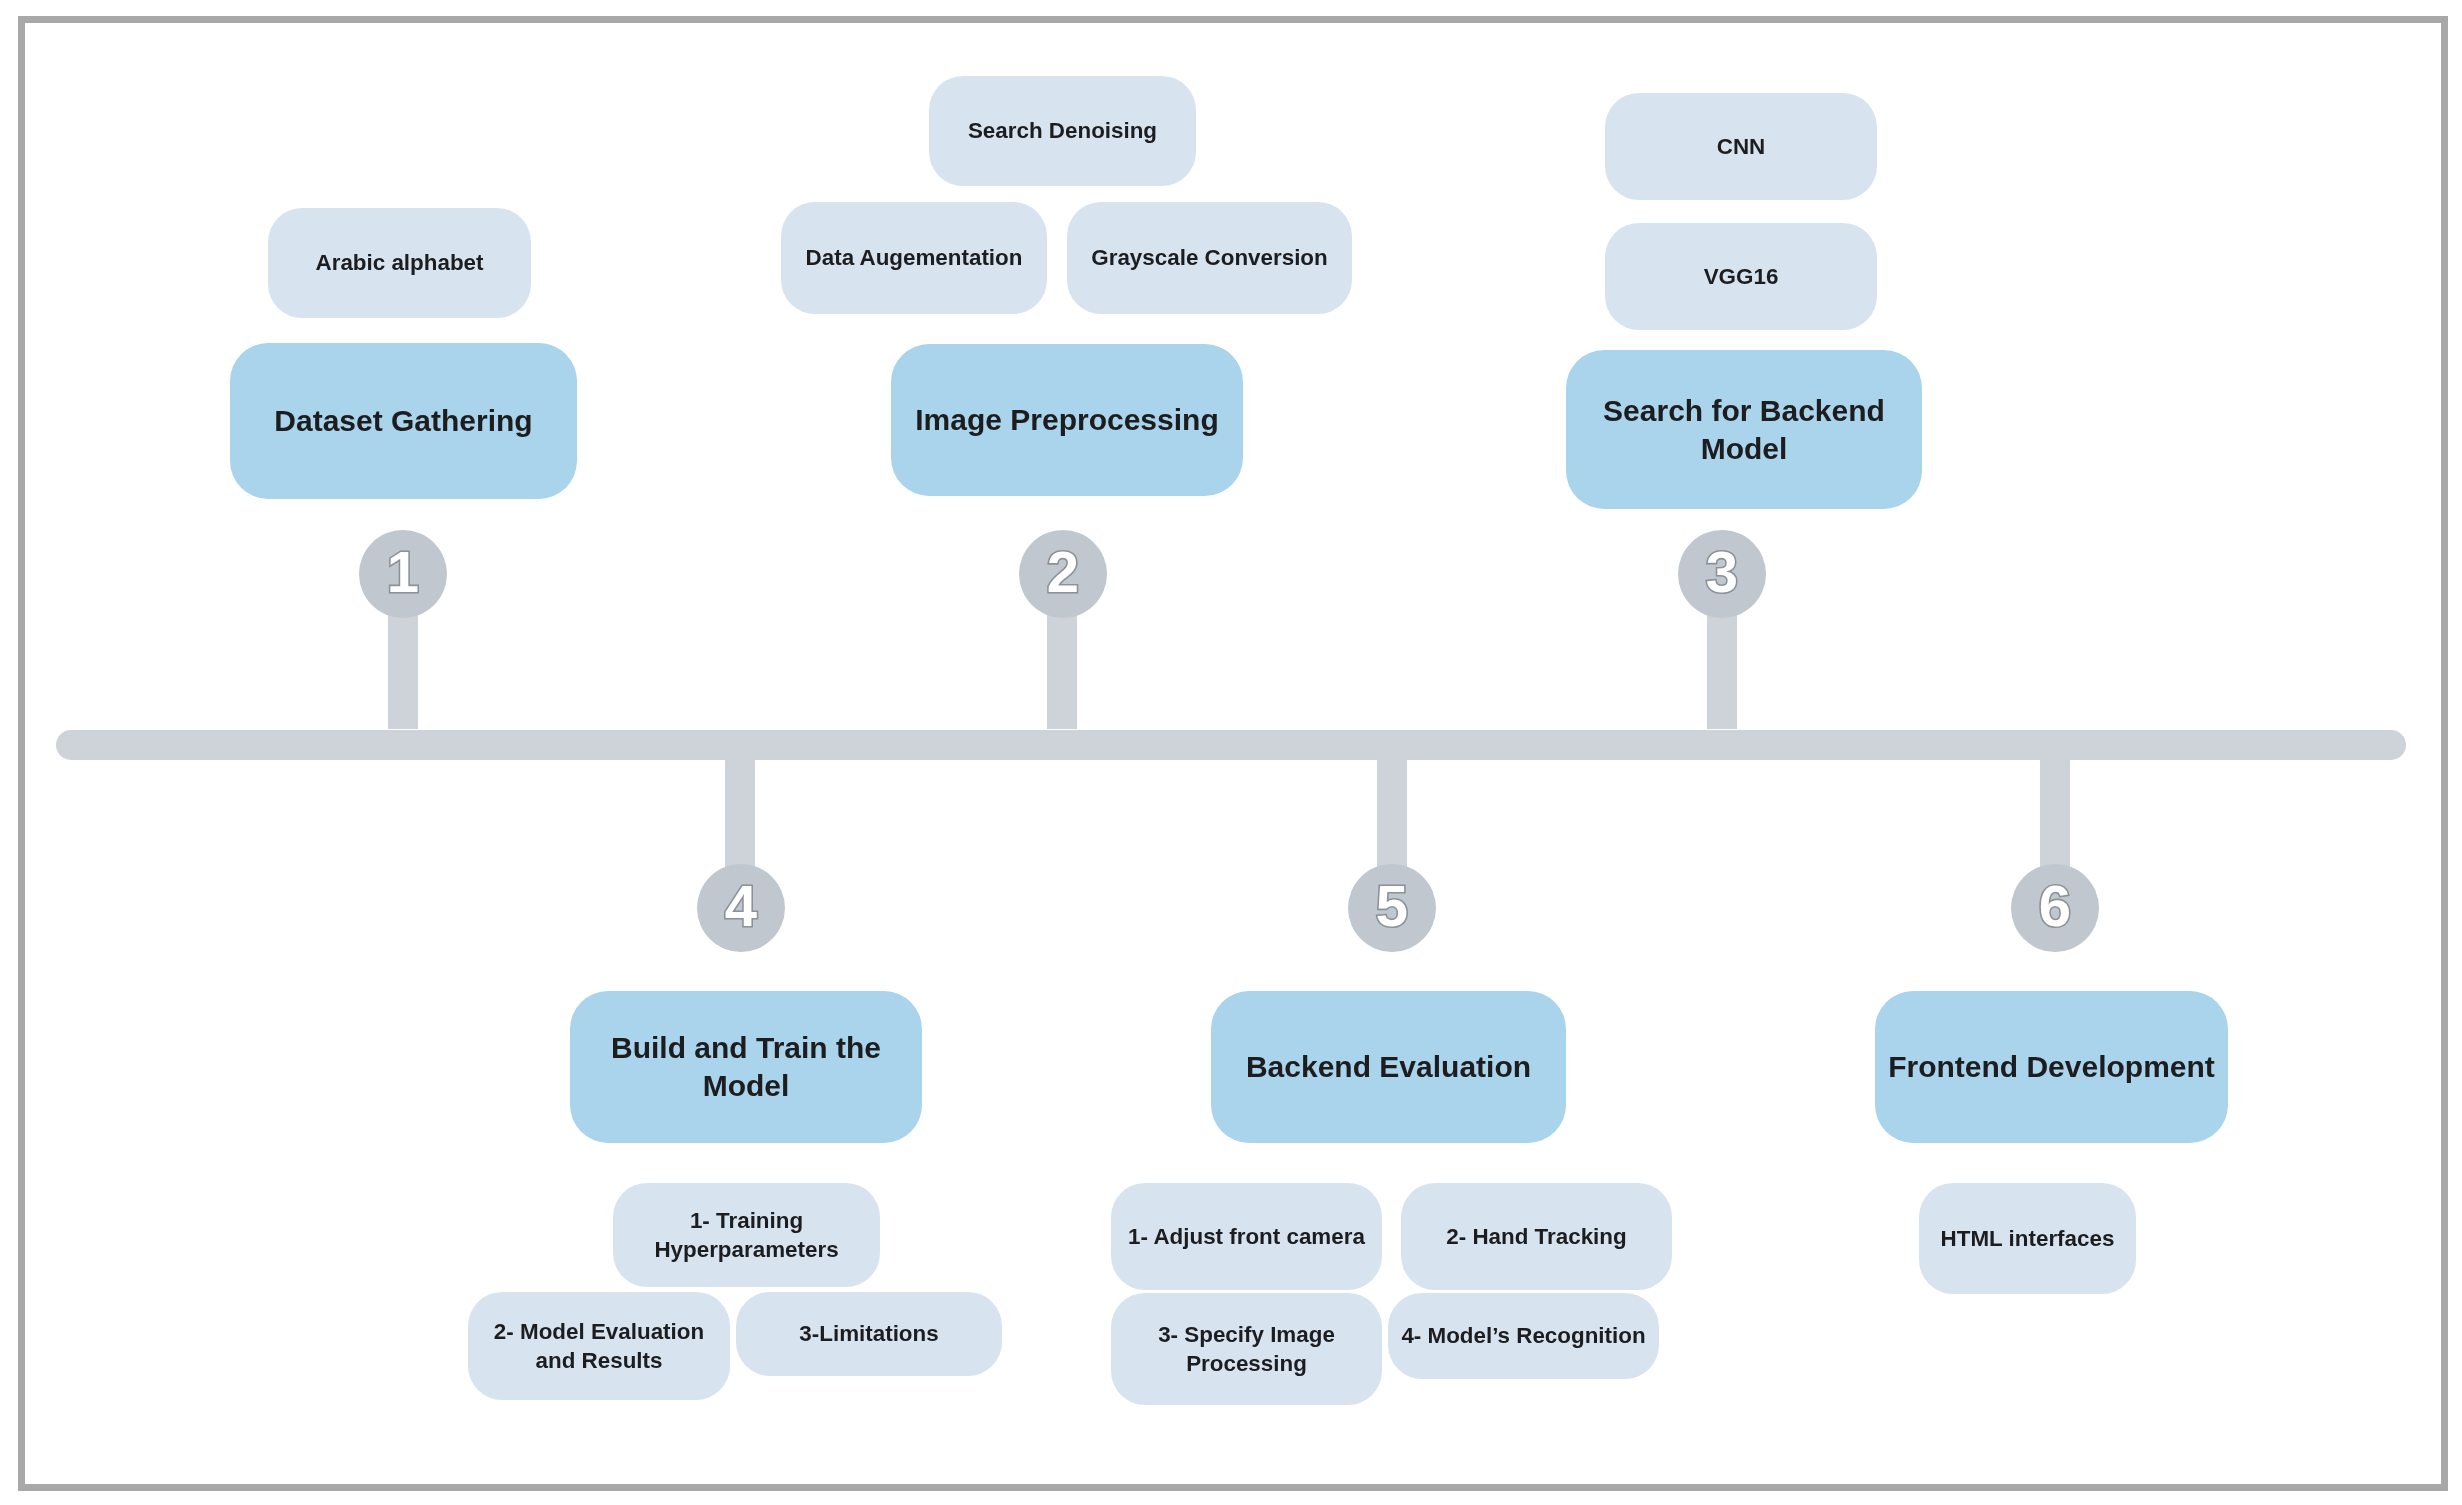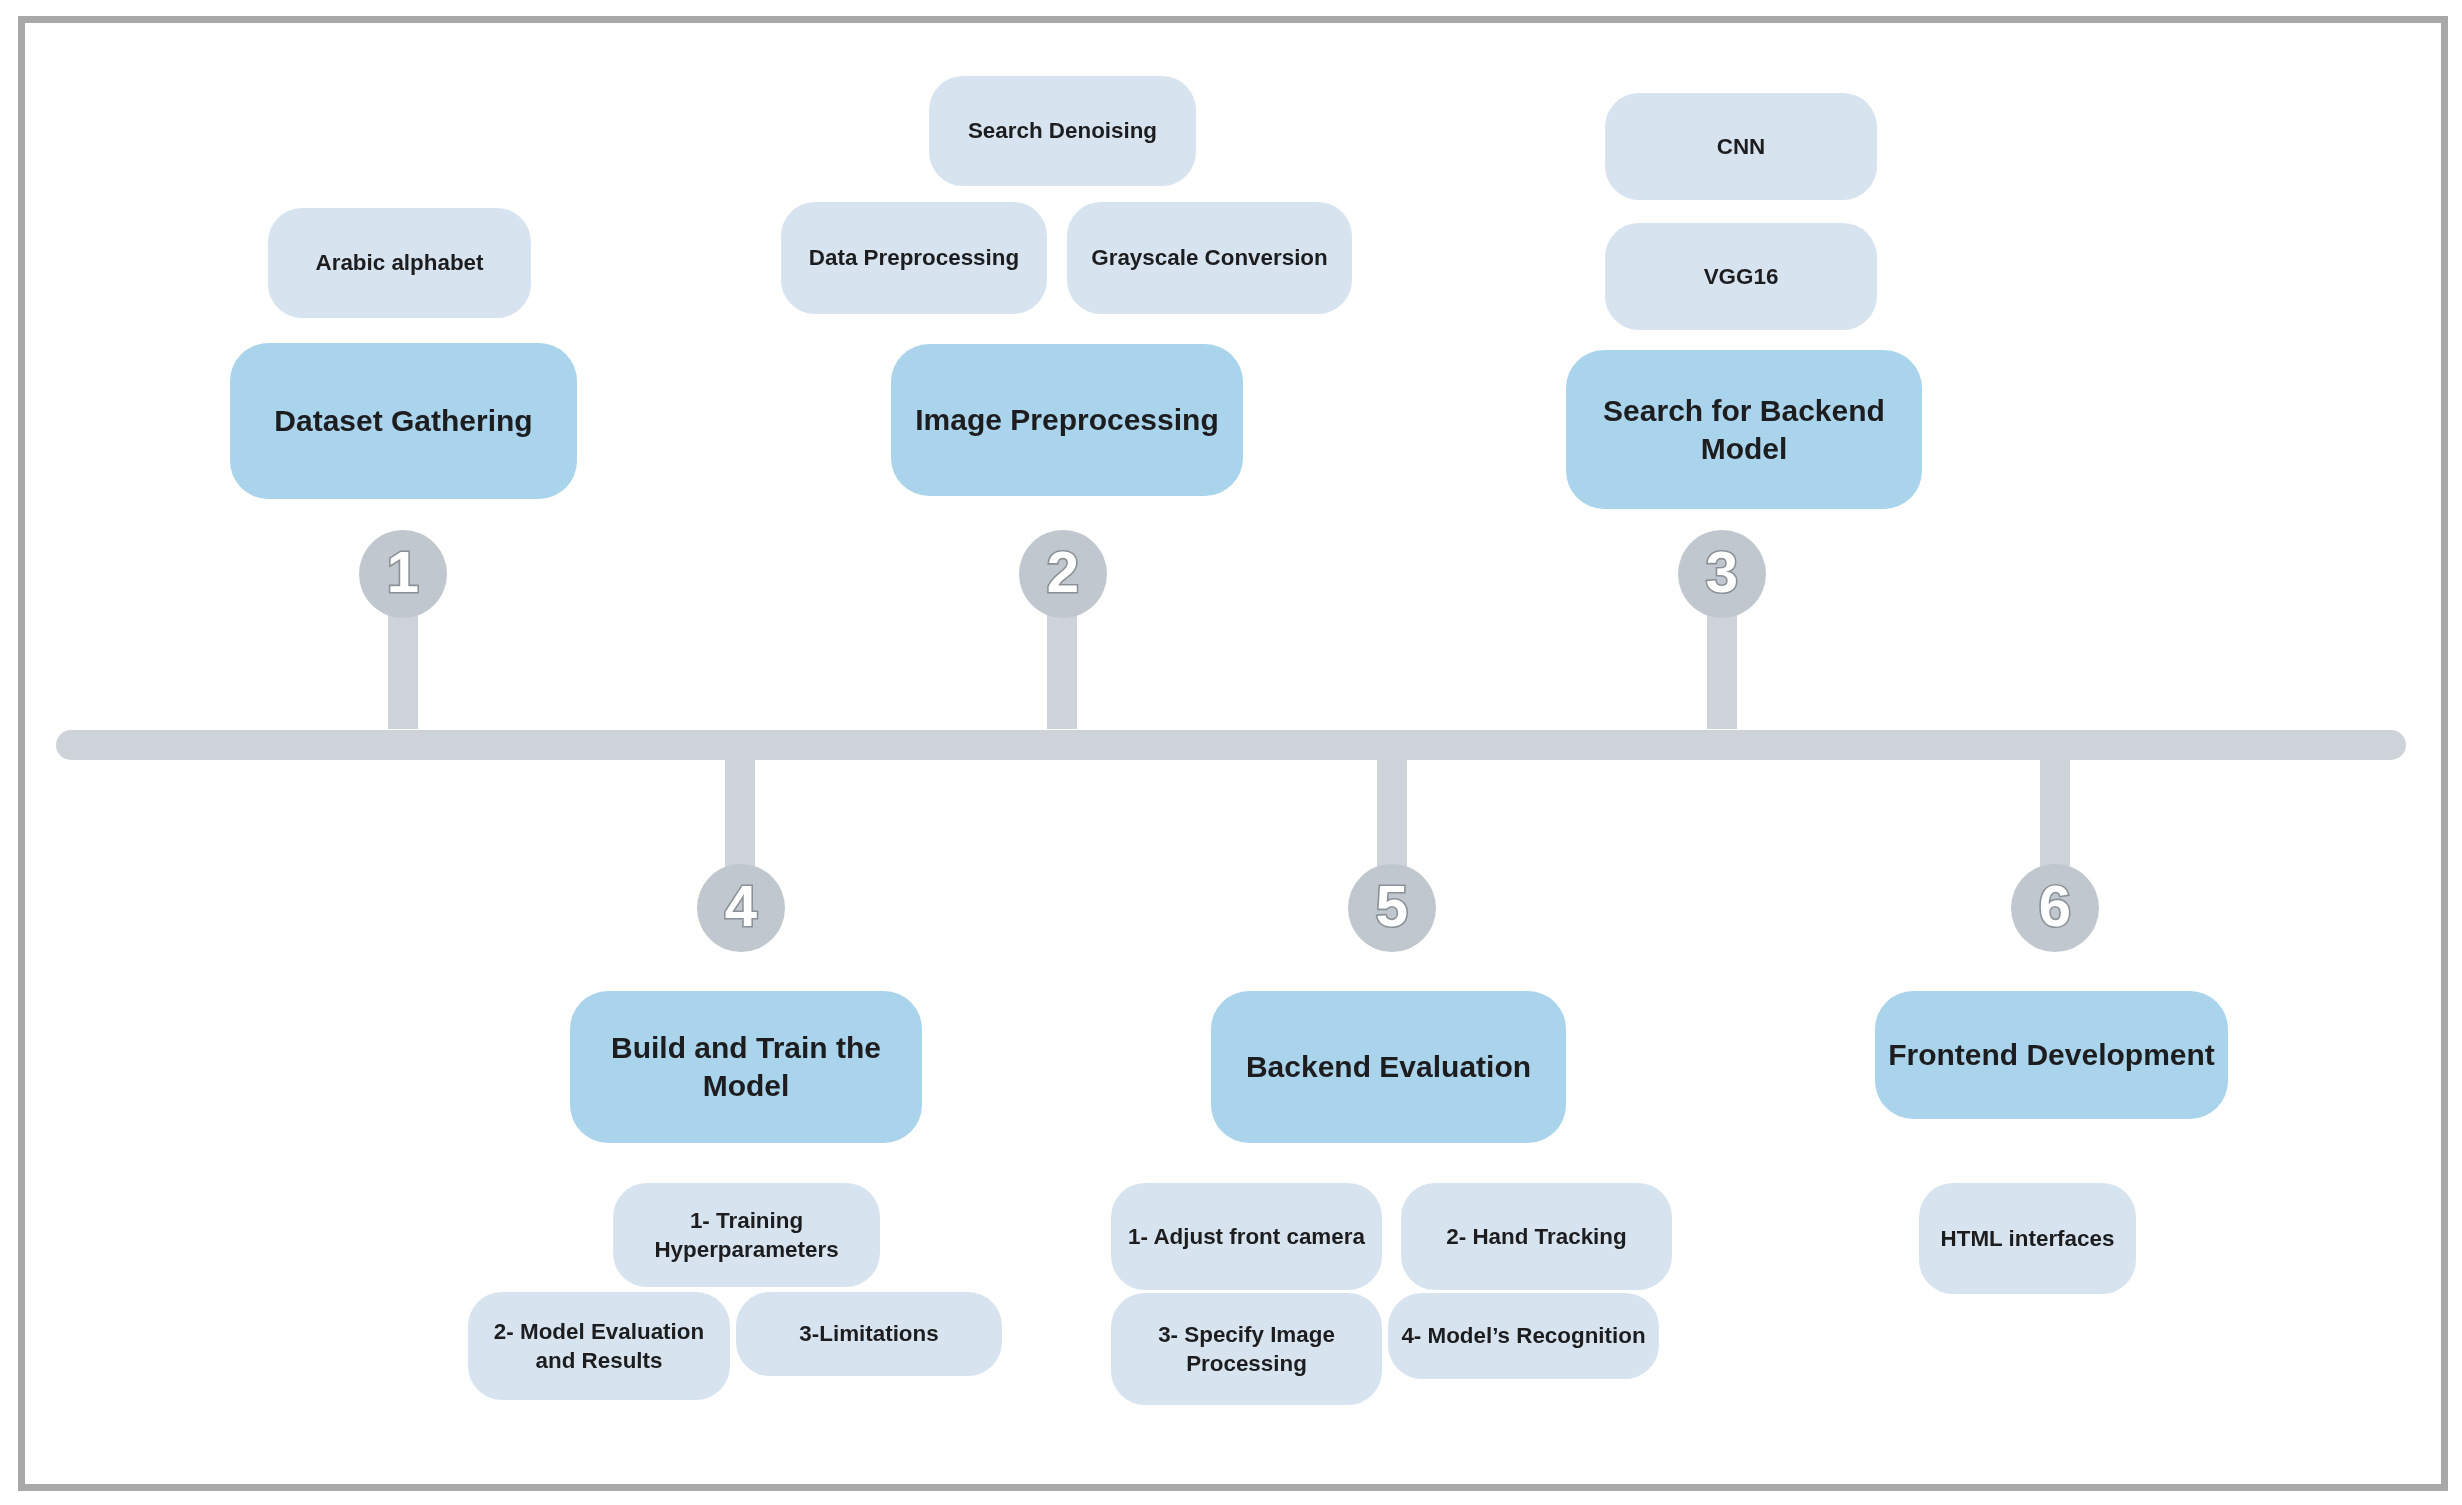--- a/index.html
+++ b/index.html
@@ -124,36 +124,36 @@
     <span class="num">5</span>
   </div>
   <div class="node bottom" style="left:2011px">
     <span class="num">6</span>
   </div>
 
   <div class="box light" style="left:268px; top:208px; width:263px; height:110px">Arabic alphabet</div>
   <div class="box dark" style="left:230px; top:343px; width:347px; height:156px">Dataset Gathering</div>
 
   <div class="box light" style="left:929px; top:76px; width:267px; height:110px">Search Denoising</div>
-  <div class="box light" style="left:781px; top:202px; width:266px; height:112px">Data Preprocessing</div>
+  <div class="box light" style="left:781px; top:202px; width:266px; height:112px">Data Augementation</div>
   <div class="box light" style="left:1067px; top:202px; width:285px; height:112px">Grayscale Conversion</div>
   <div class="box dark" style="left:891px; top:344px; width:352px; height:152px">Image Preprocessing</div>
 
   <div class="box light" style="left:1605px; top:93px; width:272px; height:107px">CNN</div>
   <div class="box light" style="left:1605px; top:223px; width:272px; height:107px">VGG16</div>
   <div class="box dark" style="left:1566px; top:350px; width:356px; height:159px">Search for Backend Model</div>
 
   <div class="box dark" style="left:570px; top:991px; width:352px; height:152px">Build and Train the Model</div>
   <div class="box light" style="left:613px; top:1183px; width:267px; height:104px">1- Training Hyperparameters</div>
   <div class="box light" style="left:468px; top:1292px; width:262px; height:108px">2- Model Evaluation and Results</div>
   <div class="box light" style="left:736px; top:1292px; width:266px; height:84px">3-Limitations</div>
 
   <div class="box dark" style="left:1211px; top:991px; width:355px; height:152px">Backend Evaluation</div>
   <div class="box light" style="left:1111px; top:1183px; width:271px; height:107px">1- Adjust front camera</div>
   <div class="box light" style="left:1401px; top:1183px; width:271px; height:107px">2- Hand Tracking</div>
   <div class="box light" style="left:1111px; top:1293px; width:271px; height:112px">3- Specify Image Processing</div>
   <div class="box light" style="left:1388px; top:1293px; width:271px; height:86px">4- Model’s Recognition</div>
 
-  <div class="box dark" style="left:1875px; top:991px; width:353px; height:128px">Frontend Development</div>
+  <div class="box dark" style="left:1875px; top:991px; width:353px; height:152px">Frontend Development</div>
   <div class="box light" style="left:1919px; top:1183px; width:217px; height:111px">HTML interfaces</div>
 
 </div>
 
 
 </body></html>

